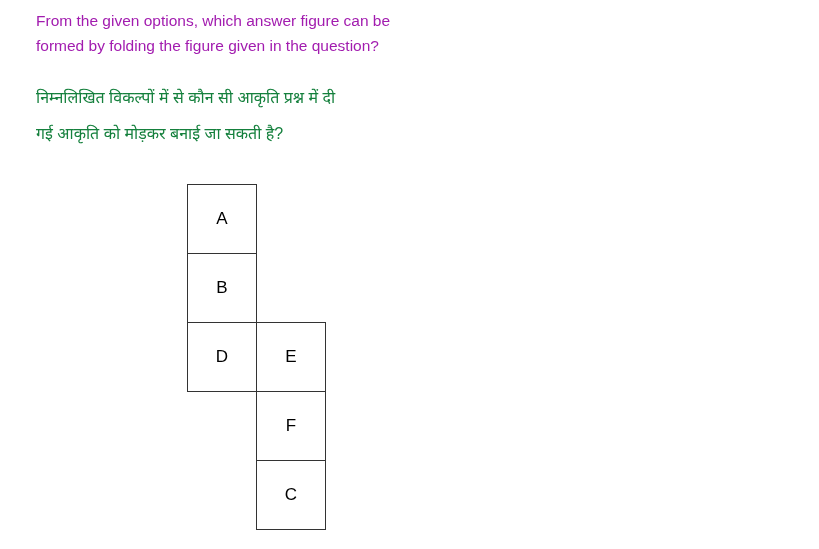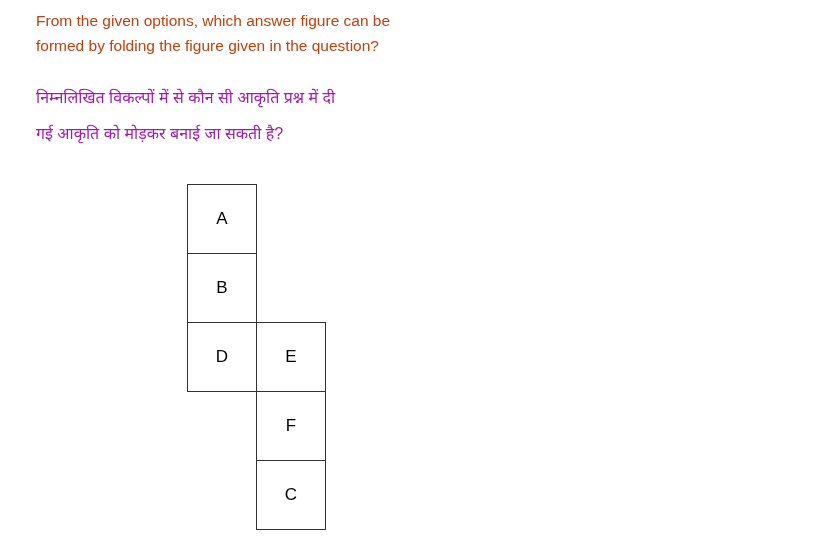--- a/index.html
+++ b/index.html
@@ -17,28 +17,28 @@
   }
   .question-block {
     position: absolute;
     left: 36px;
     top: 8px;
     width: 620px;
   }
   .q-en {
     font-size: 15.5px;
     line-height: 25px;
-    color: #c2410c;
+    color: #a21caf;
     white-space: pre-line;
   }
   .q-hi {
     margin-top: 22px;
     font-size: 16px;
     line-height: 36px;
-    color: #a21caf;
+    color: #15803d;
     font-family: "Liberation Sans", sans-serif;
     white-space: pre-line;
   }
   
   .net {
     position: absolute;
     left: 187px;
     top: 184px;
     width: 146px;
     height: 352px;

